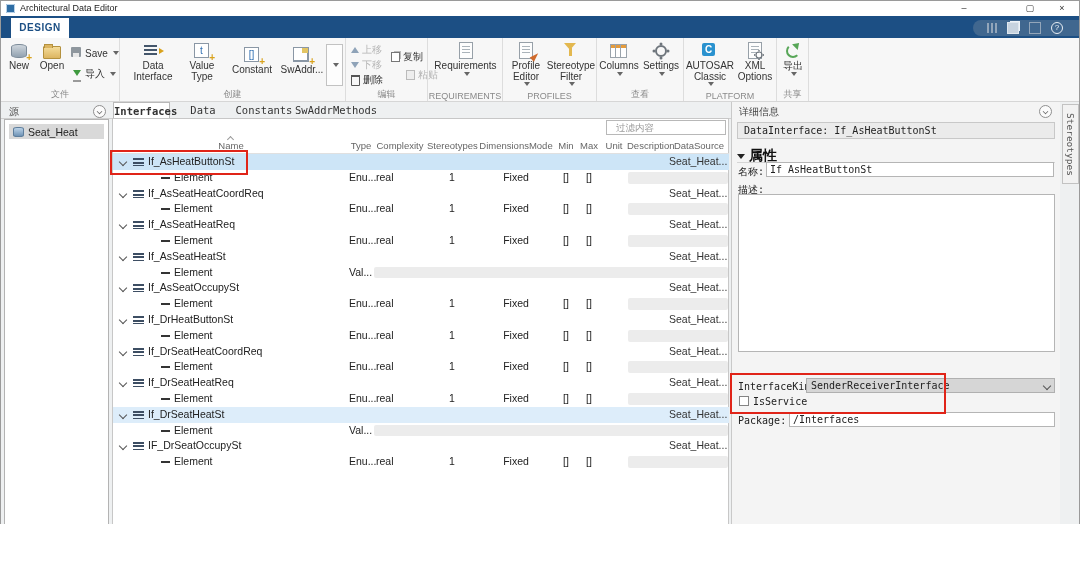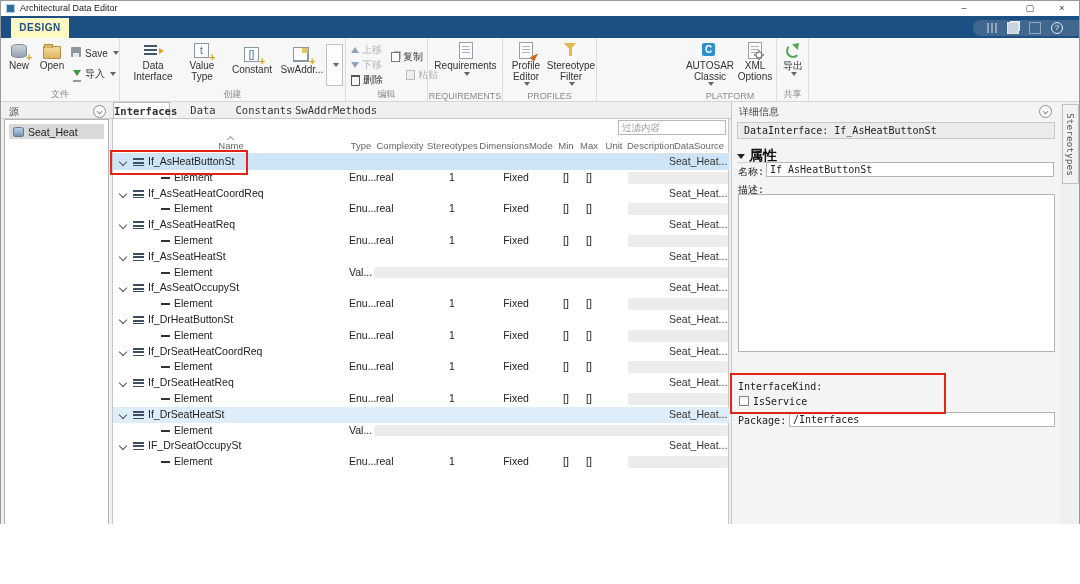--- a/index.html
+++ b/index.html
@@ -5,21 +5,21 @@
   html,body{margin:0;padding:0}
   .screen{position:relative;width:1080px;height:524px;background:#e9e9e9;font-family:"Liberation Sans",sans-serif;overflow:hidden;-webkit-font-smoothing:antialiased}
   .win{position:absolute;left:0;top:0;width:1080px;height:570px;background:#eef0f1;border:1px solid #9a9a9a;box-sizing:border-box}
   
   .titlebar{position:absolute;left:0;top:0;width:100%;height:15px;background:#fff}
   .appicon{position:absolute;left:5px;top:3px;width:9px;height:9px;background:#2e6da4;border-radius:1px;box-shadow:inset 0 0 0 1px #b9d2e8}
   .apptitle{position:absolute;left:19px;top:2px;font-size:9px;color:#222;white-space:nowrap}
   .wbtn{position:absolute;top:0;width:30px;height:15px;text-align:center;line-height:14px;font-size:9px;color:#333}
   
   .tabbar{position:absolute;left:0;top:15px;width:100%;height:22px;background:#1c4f84}
-  .designtab{position:absolute;left:10px;top:2px;width:58px;height:20px;background:#fef9c3;color:#1c4f84;font-size:10px;font-weight:bold;text-align:center;line-height:20px;letter-spacing:.5px}
+  .designtab{position:absolute;left:10px;top:2px;width:58px;height:20px;background:#ffffff;color:#1c4f84;font-size:10px;font-weight:bold;text-align:center;line-height:20px;letter-spacing:.5px}
   .qbadge{position:absolute;right:0;top:4px;width:106px;height:16px;background:#40678f;border-radius:8px 0 0 8px;display:flex;align-items:center;gap:10px;padding-left:14px;box-sizing:border-box}
   .qico{width:10px;height:10px;position:relative}
   .qi-bars{background:repeating-linear-gradient(90deg,#93a6ba 0 2px,transparent 2px 4px)}
   .qi-copy{border:1px solid #dfe7ee;background:#c7d3df;box-shadow:2px -2px 0 -1px #eef3f8}
   .qi-clip{border:1px solid #93a6ba;background:transparent}
   .qi-help{border:1px solid #e8eef4;border-radius:50%;color:#eef3f8;font-size:8px;line-height:9px;text-align:center}
   
   .ribbon{position:absolute;left:0;top:37px;width:100%;height:64px;background:#f7f7f7;border-bottom:1px solid #d6d6d6;box-sizing:border-box}
   .sec{position:absolute;top:0;height:63px;border-right:1px solid #ddd;box-sizing:border-box}
   .seclabel{position:absolute;bottom:0;width:100%;text-align:center;font-size:9px;color:#8a8a8a;white-space:nowrap}
@@ -68,21 +68,21 @@
   .circbtn{position:absolute;width:11px;height:11px;border:1px solid #8f8f8f;border-radius:50%;background:#fbfbfb}
   .circbtn:after{content:"";position:absolute;left:2.5px;top:3px;width:4px;height:4px;border-right:1px solid #666;border-bottom:1px solid #666;transform:rotate(45deg) scale(.8)}
   .dtab{position:absolute;top:0;height:17px;line-height:16px;font-family:"DejaVu Sans Mono",monospace;font-size:10.5px;color:#333;text-align:center;box-sizing:border-box}
   .dtab.active{background:#fff;border:1px solid #b9b9b9;border-bottom:none;font-weight:bold}
   
   .tree{position:absolute;left:3px;top:118px;width:105px;height:441px;background:#fff;border:1px solid #b3b3b3;box-sizing:border-box}
   .titem{position:absolute;left:4px;top:4px;right:4px;height:15px;background:#d9d9d9;display:flex;align-items:center;gap:4px;padding-left:4px;font-size:10.5px;color:#222}
   .tdb{width:9px;height:8px;background:linear-gradient(#bcd3e8,#6f93b5);border-radius:4px/2px;border:1px solid #5e7e9c;flex:none}
   
   .tablepanel{position:absolute;left:111px;top:117px;width:617px;height:442px;background:#fff;border:1px solid #c7c7c7;box-sizing:border-box}
-  .filter{position:absolute;right:2px;top:1px;width:100px;height:13px;border:1px solid #b8b8b8;font-size:9.5px;padding:0 3px;color:#333;font-family:"Liberation Sans",sans-serif}
+  .filter{position:absolute;right:2px;top:1px;width:100px;height:13px;border:1px solid #b8b8b8;font-size:9.5px;padding:0 9px;color:#333;font-family:"Liberation Sans",sans-serif}
   .filter::placeholder{color:#9a9a9a}
   .grid{display:grid;grid-template-columns:236px 24px 54px 50px 78px 22px 24px 26px 42px 60px}
   .thead{position:absolute;left:0;top:17px;width:616px;height:18px;line-height:20px;font-size:9.5px;color:#666;border-bottom:1px solid #e0e0e0;box-sizing:border-box}
   .thead .hc{text-align:center;white-space:nowrap;overflow:visible;position:relative}
   .sortup{position:absolute;left:50%;top:1px;margin-left:-3px;width:4px;height:4px;border-left:1px solid #999;border-top:1px solid #999;transform:rotate(45deg)}
   .rows{position:absolute;left:0;top:35px;width:616px}
   .trow{height:15.8px;line-height:15.8px;font-size:10.5px;color:#222}
   .trow.sel{background:#cde5f7}
   .trow.hl{background:#ddedfa}
   .nm{grid-column:1;position:relative;white-space:nowrap;overflow:visible}
@@ -261,20 +261,37 @@
         <div class="lbtn" style="left:44px;width:48px">
           <span class="ic">
               <span class="i-funnel"></span>
             </span>
           <span class="lbl">Stereotype Filter</span>
             <span class="dd"></span>
         </div>
         <div class="seclabel">PROFILES</div>
       </div>
 
+      <div class="sec" style="left:596px;width:87px">
+        <div class="lbtn" style="left:2px;width:40px">
+          <span class="ic">
+              <span class="i-cols"></span>
+            </span>
+          <span class="lbl">Columns</span>
+          <span class="dd"></span>
+        </div>
+        <div class="lbtn" style="left:44px;width:40px">
+          <span class="ic">
+              <span class="i-gear"></span>
+            </span>
+          <span class="lbl">Settings</span>
+          <span class="dd"></span>
+        </div>
+        <div class="seclabel">查看</div>
+      </div>
 
       <div class="sec" style="left:683px;width:93px">
         <div class="lbtn" style="left:2px;width:48px">
           <span class="ic">
               <span class="i-c">C</span>
             </span>
           <span class="lbl">AUTOSAR Classic</span>
             <span class="dd"></span>
         </div>
         <div class="lbtn" style="left:52px;width:38px">
@@ -479,20 +496,21 @@
     <div class="details">
       <div class="dhead">详细信息</div>
       <div class="circbtn" style="right:8px;top:3px"></div>
       <div class="selbar">DataInterface: If_AsHeatButtonSt</div>
       <div class="sechead" style="top:45px"><span class="tri"></span><span>属性</span></div>
       <div class="flabel" style="left:6px;top:63px">名称:</div>
       <input class="finput" style="left: 34px; top: 60px; width: 288px; height: 15px;" value="If_AsHeatButtonSt">
       <div class="flabel" style="left:6px;top:81px">描述:</div>
       <textarea class="ftext" style="left: 6px; top: 92px; width: 317px; height: 158px;"></textarea>
       <div class="flabel" style="left:6px;top:279px">InterfaceKind:</div>
+      <div class="combo" style="left:74px;top:276px;width:249px;height:15px"><span>SenderReceiverInterface</span><span class="cchev"></span></div>
       <div class="cbx" style="left:7px;top:294px"></div>
       <div class="flabel" style="left:21px;top:294px">IsService</div>
       <div class="flabel" style="left:6px;top:313px">Package:</div>
       <input class="finput" style="left: 57px; top: 310px; width: 266px; height: 15px;" value="/Interfaces">
     </div>
 
     <div class="vtab">Stereotypes</div>
 
     <div class="annbox" style="left:109px;top:149px;width:134px;height:21px"></div>
     <div class="annbox" style="left:729px;top:372px;width:212px;height:37px"></div>

